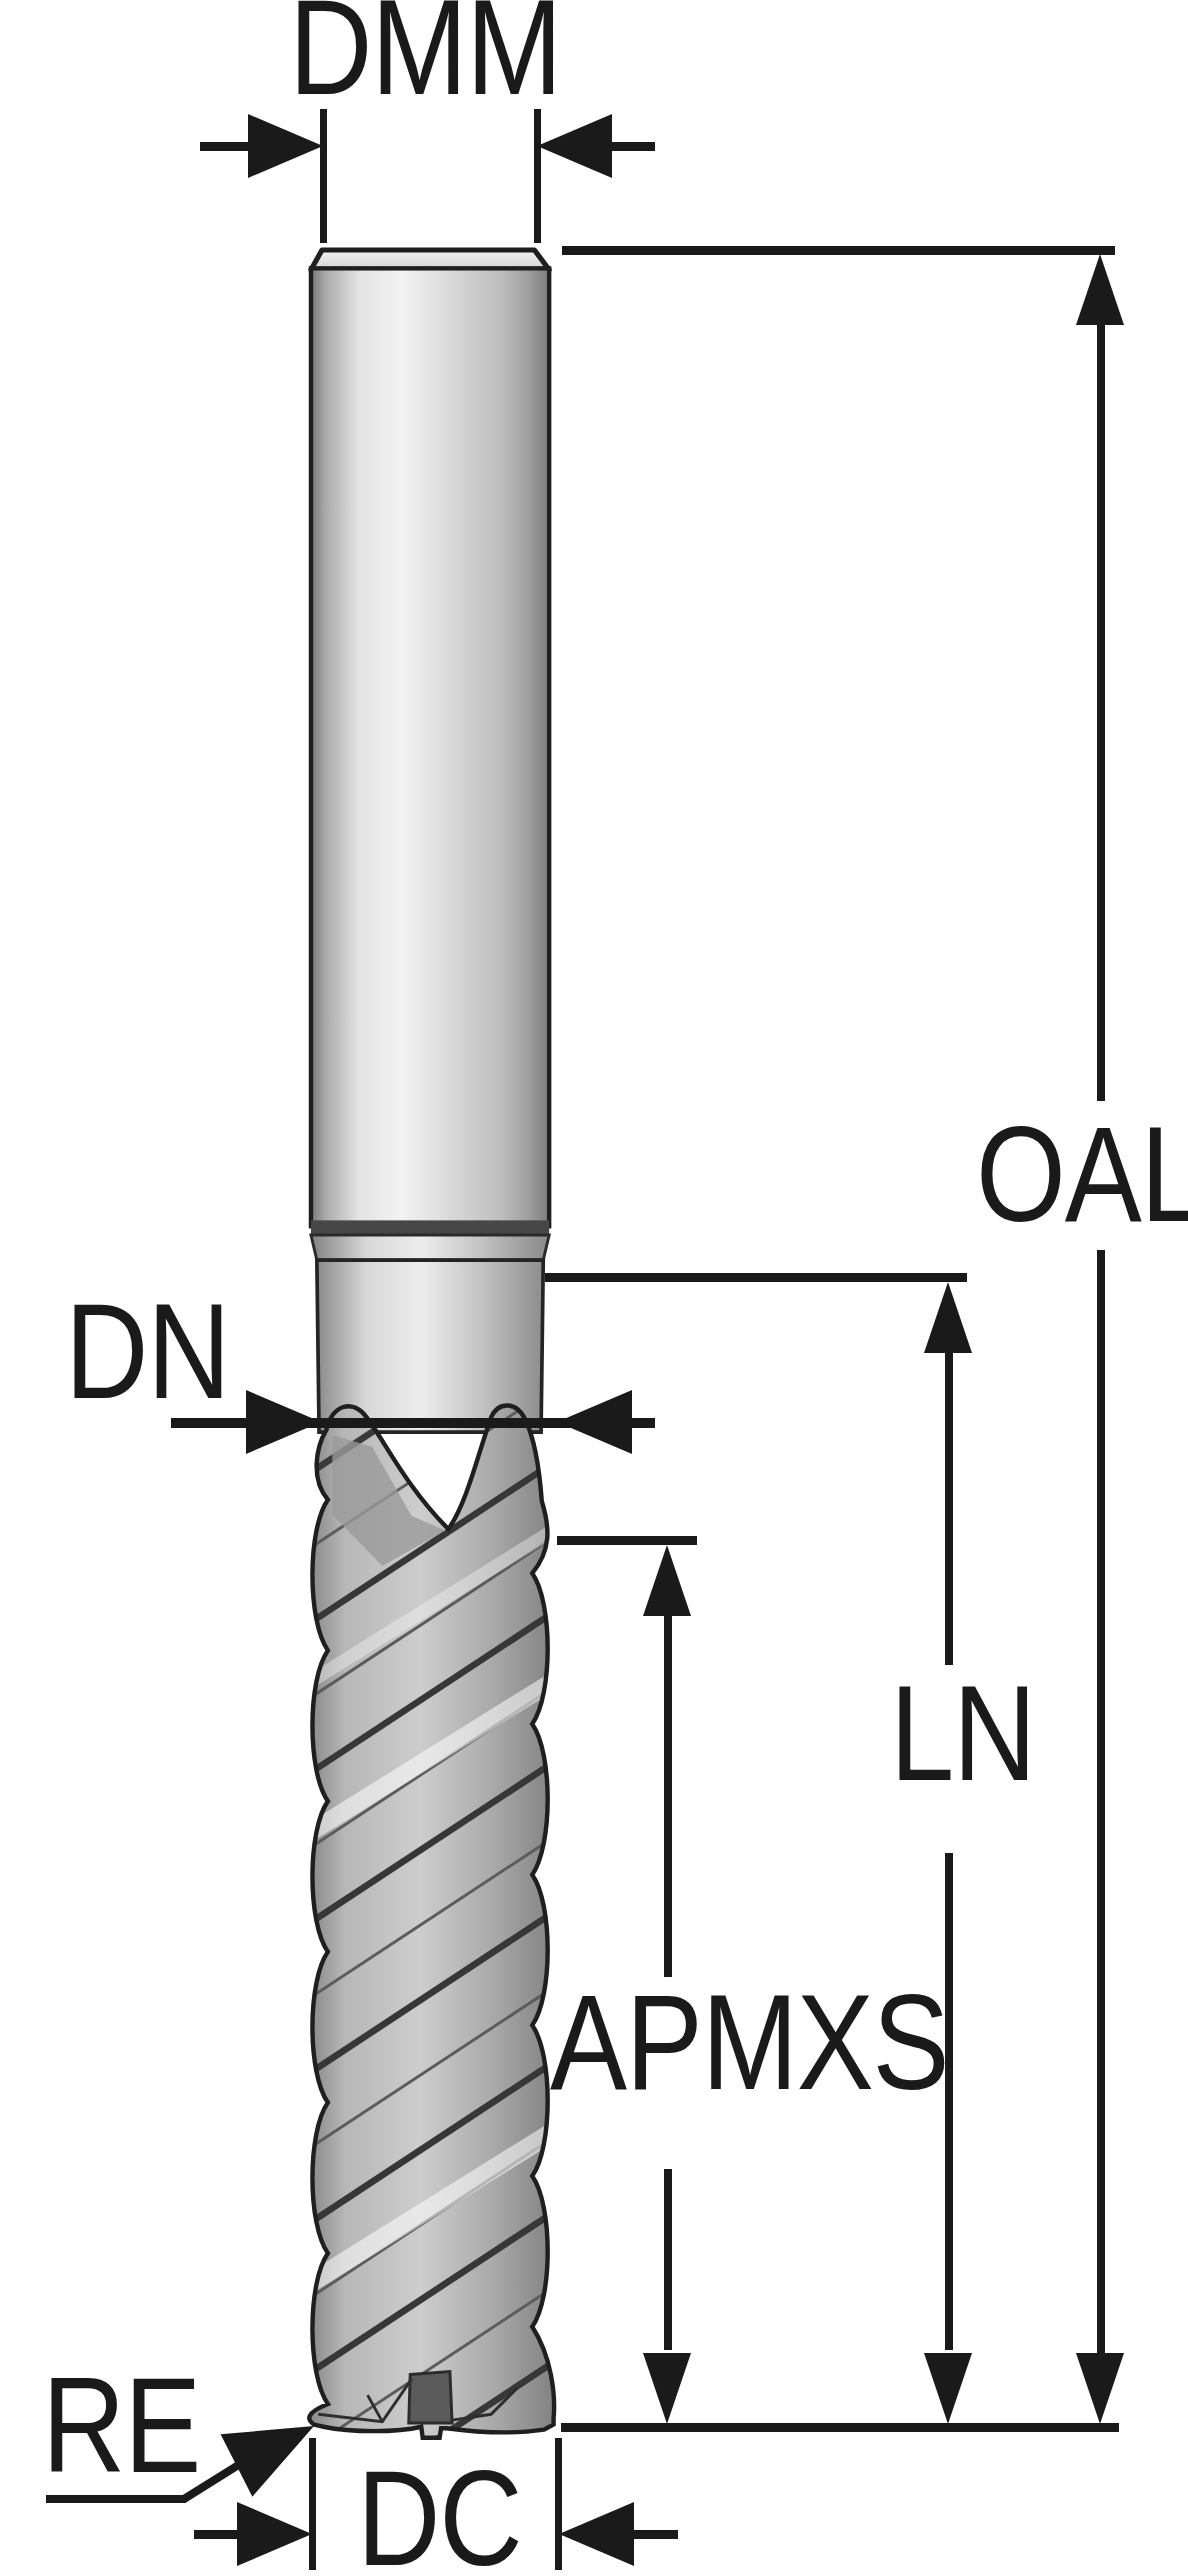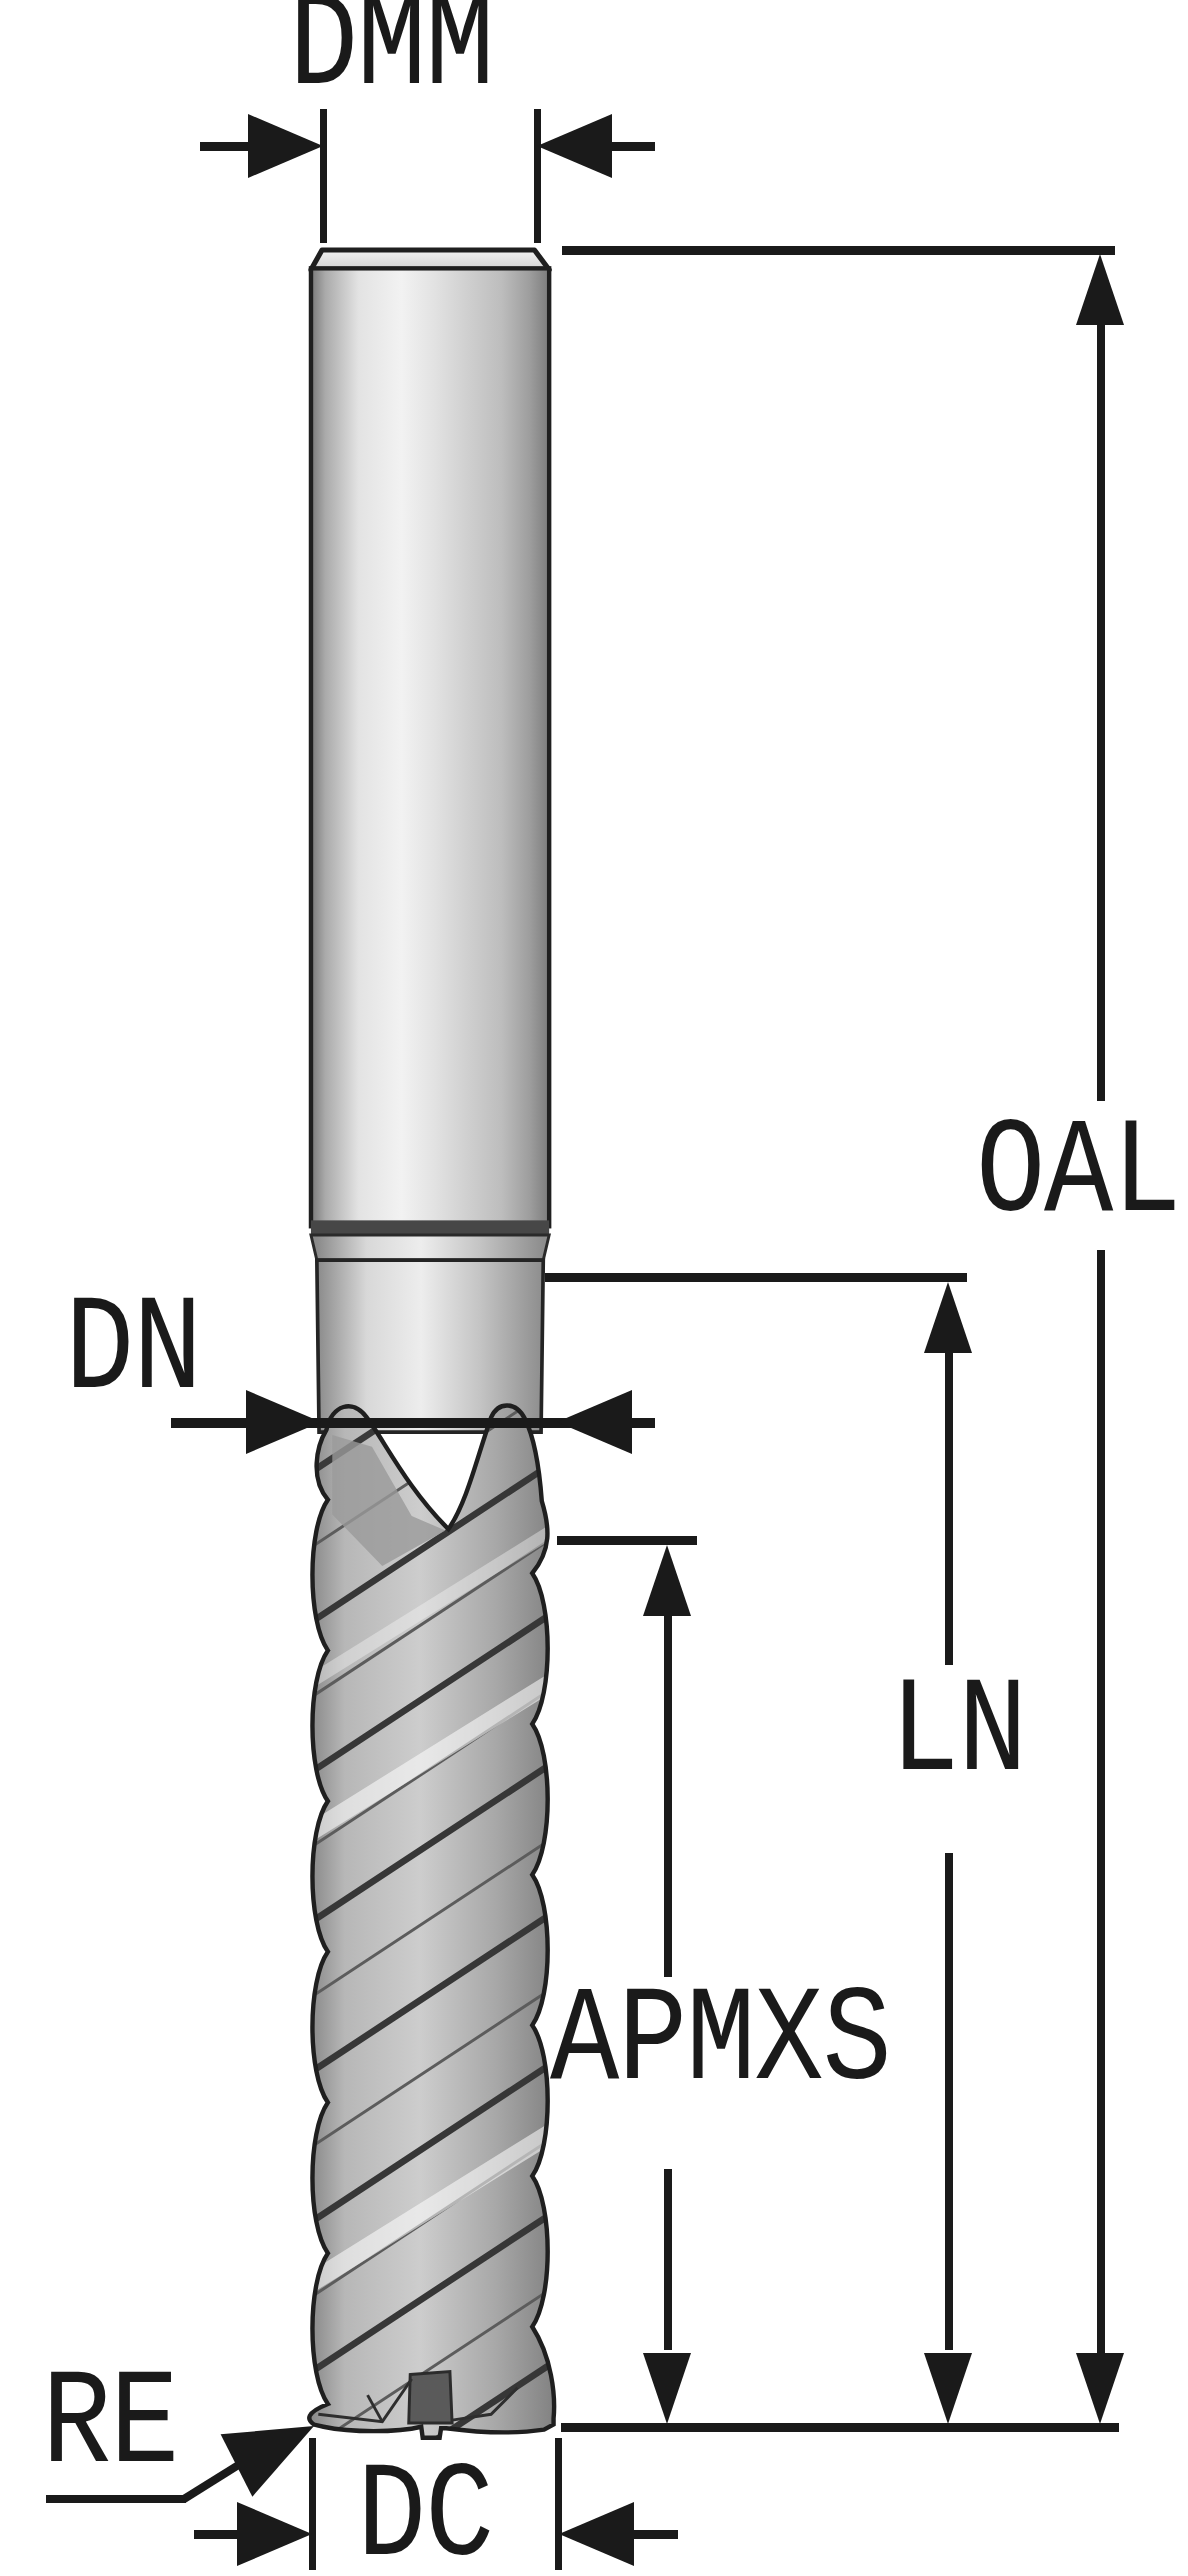--- a/index.html
+++ b/index.html
@@ -1,19 +1,19 @@
 <!DOCTYPE html>
 <html style="font-size:11.8px"><head>
 <meta charset="utf-8">
 <style>
   :root{ --ink:#1a1a1a; }
   html,body{margin:0;padding:0;background:#ffffff;}
   #stage{
     position:relative;width:1188px;height:2576px;overflow:hidden;
-    background:#ffffff;font-family:Liberation Mono, monospace;
+    background:#ffffff;font-family:Liberation Sans, sans-serif;
   }
   
   .ln{position:absolute;background:var(--ink);}
   .ah{position:absolute;width:0;height:0;}
   .ah-right{border-top:32px solid transparent;border-bottom:32px solid transparent;border-left:75px solid var(--ink);}
   .ah-left {border-top:32px solid transparent;border-bottom:32px solid transparent;border-right:75px solid var(--ink);}
   .ah-up   {border-left:24px solid transparent;border-right:24px solid transparent;border-bottom:71px solid var(--ink);}
   .ah-down {border-left:24px solid transparent;border-right:24px solid transparent;border-top:71px solid var(--ink);}
   .ah-re{border-top:35px solid transparent;border-bottom:35px solid transparent;border-left:87px solid var(--ink);
          transform-origin:100% 50%;transform:rotate(-27deg);}

